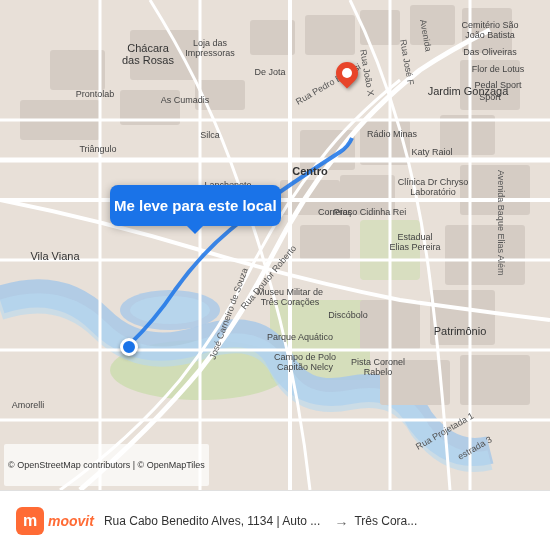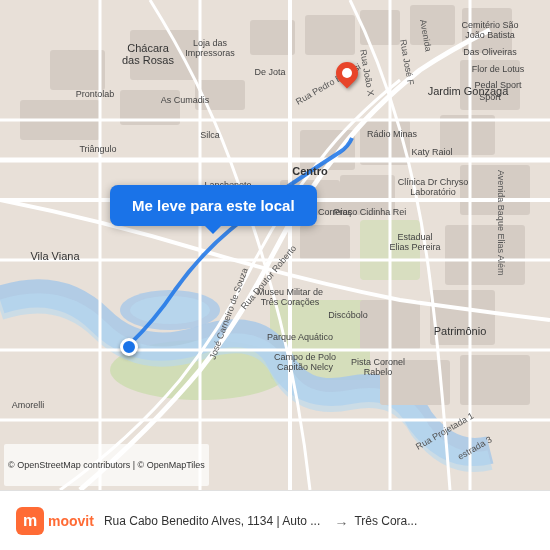--- a/index.html
+++ b/index.html
@@ -26,21 +26,21 @@
       width: 100%; height: 100%;
     }
 
     
     #cta-bubble {
       position: absolute;
       top: 185px;
       left: 110px;
       background: #1a73e8;
       color: white;
-      padding: 12px 22px;
+      padding: 12px 4px;
       border-radius: 8px;
       font-size: 15px;
       font-weight: bold;
       white-space: nowrap;
       box-shadow: 0 2px 8px rgba(0,0,0,0.3);
       cursor: pointer;
       z-index: 10;
     }
     #cta-bubble::after {
       content: '';
@@ -137,20 +137,21 @@
       border-radius: 6px;
       display: flex;
       align-items: center;
       justify-content: center;
     }
 
     .moovit-text {
       font-size: 14px;
       font-weight: bold;
       color: #ff6b35;
+      font-style: italic;
     }
 
     #route-info {
       display: flex;
       align-items: center;
       flex: 1;
       gap: 6px;
       font-size: 12px;
       color: #333;
       overflow: hidden;

